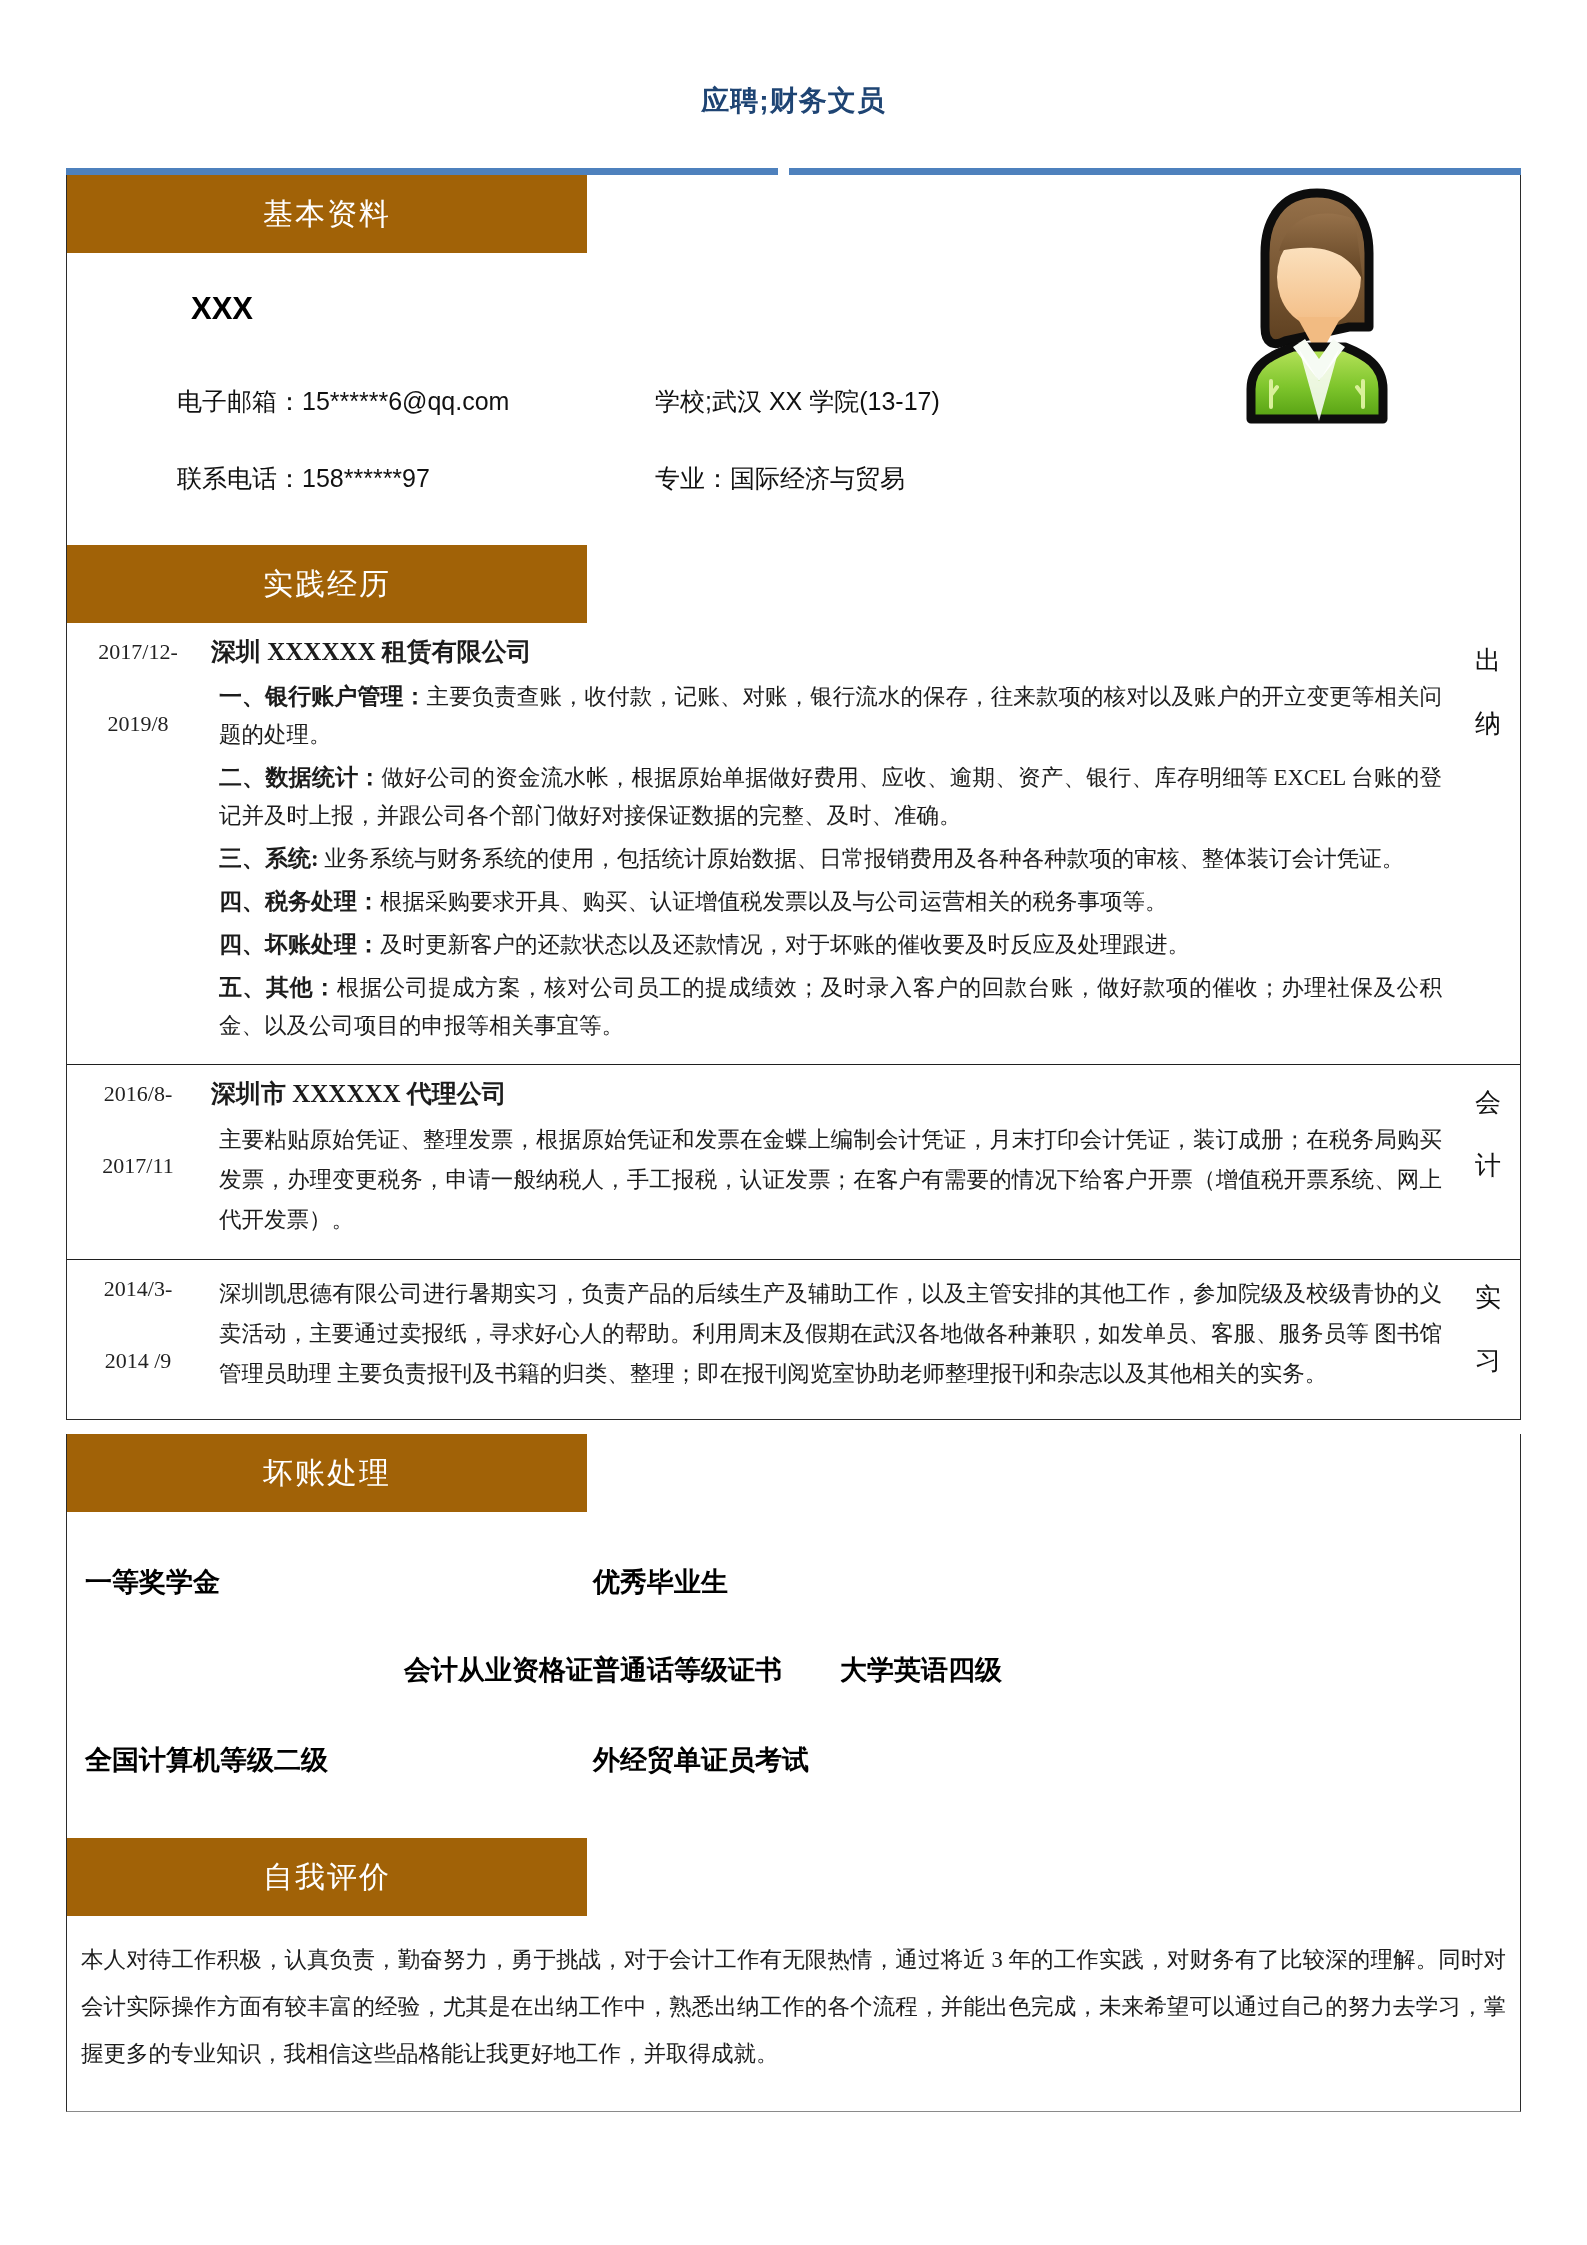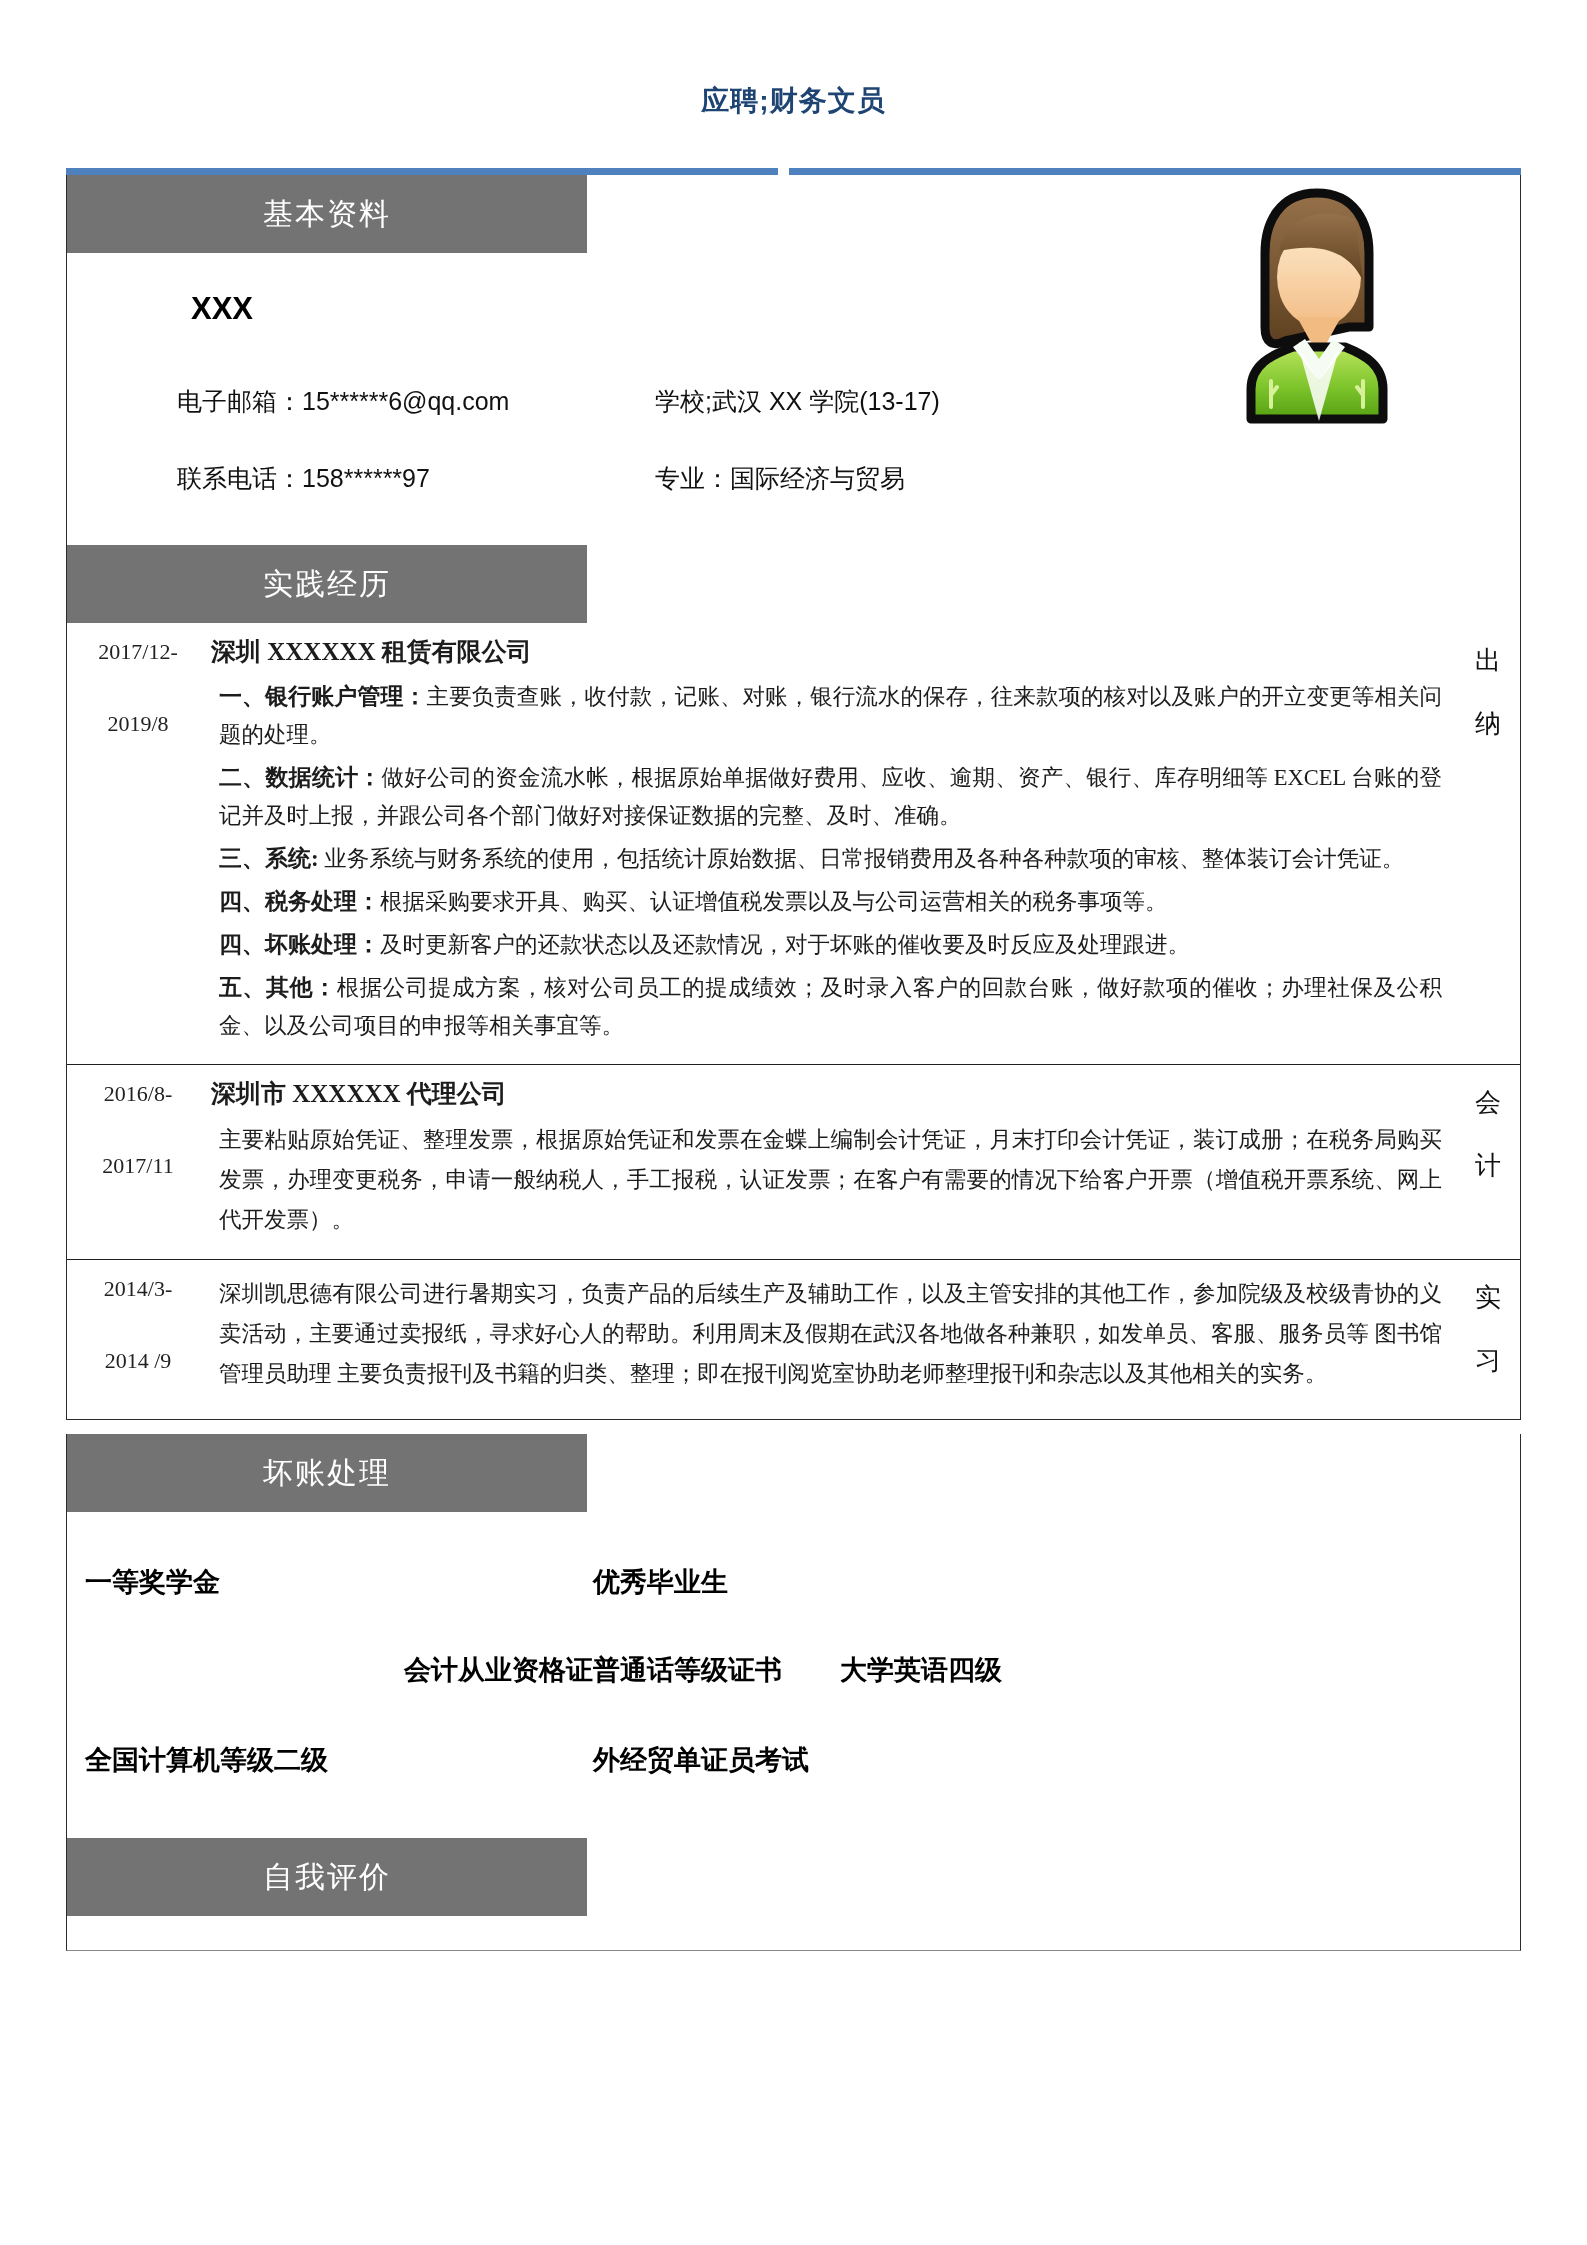--- a/index.html
+++ b/index.html
@@ -28,21 +28,21 @@
     border-left:1px solid #2b2b2b;border-right:1px solid #2b2b2b;border-bottom:1px solid #2b2b2b;
     position:relative;padding-bottom:6px;
   }
   .box2{
     margin-top:14px;position:relative;
     border-left:1px solid #2b2b2b;border-right:1px solid #2b2b2b;border-bottom:1px solid #8a8a8a;
     padding-bottom:34px;
   }
 
   .section-bar{
-    width:520px;height:78px;background:#737373;color:#ffffff;
+    width:520px;height:78px;background:#a16207;color:#ffffff;
     font-family:"Liberation Sans","DejaVu Sans",sans-serif;
     font-size:30px;letter-spacing:2px;
     display:flex;align-items:center;justify-content:center;
   }
 
   
   .name{margin:38px 0 0 124px;font-family:"Liberation Sans","DejaVu Sans",sans-serif;
         font-weight:bold;font-size:31px;color:#000;}
   .contact-row{display:flex;margin-left:110px;
         font-family:"Liberation Sans","DejaVu Sans",sans-serif;font-size:25px;color:#111;}
@@ -209,16 +209,17 @@
       <div class="skill-cell-m">普通话等级证书</div>
       <div class="skill-cell-r">大学英语四级</div>
     </div>
     <div class="skill-row s3">
       <div class="skill-cell-l">全国计算机等级二级</div>
       <div class="skill-cell-m">外经贸单证员考试</div>
     </div>
 
     <div class="section-bar eval-bar">自我评价</div>
 
+    <p class="eval-text">本人对待工作积极，认真负责，勤奋努力，勇于挑战，对于会计工作有无限热情，通过将近 3 年的工作实践，对财务有了比较深的理解。同时对会计实际操作方面有较丰富的经验，尤其是在出纳工作中，熟悉出纳工作的各个流程，并能出色完成，未来希望可以通过自己的努力去学习，掌握更多的专业知识，我相信这些品格能让我更好地工作，并取得成就。</p>
 
   </div>
 
 </div>
 
 </body></html>

